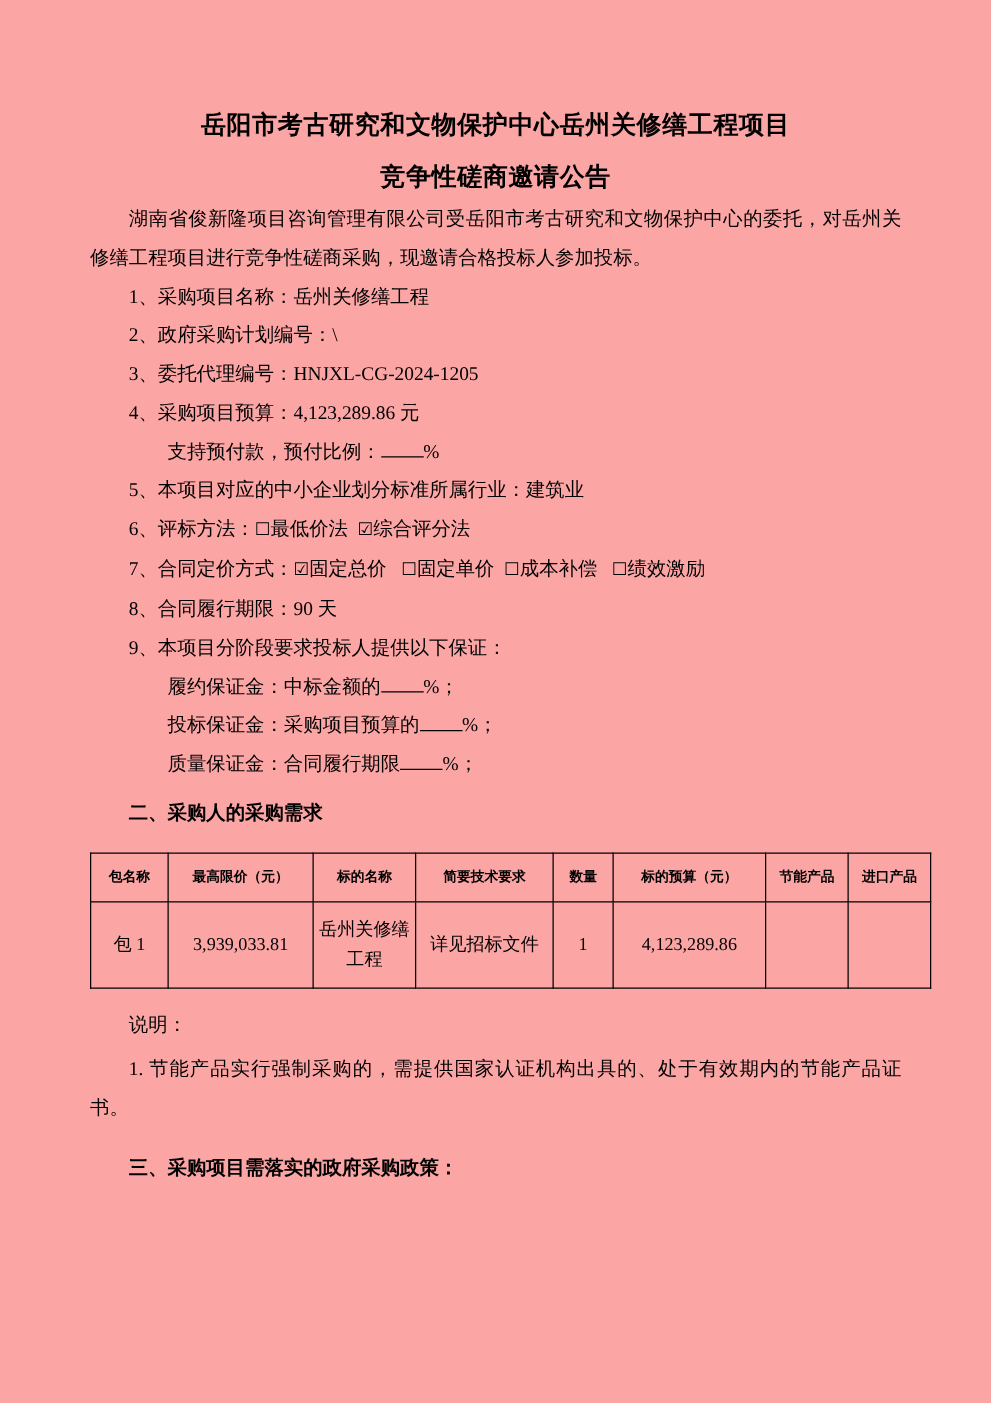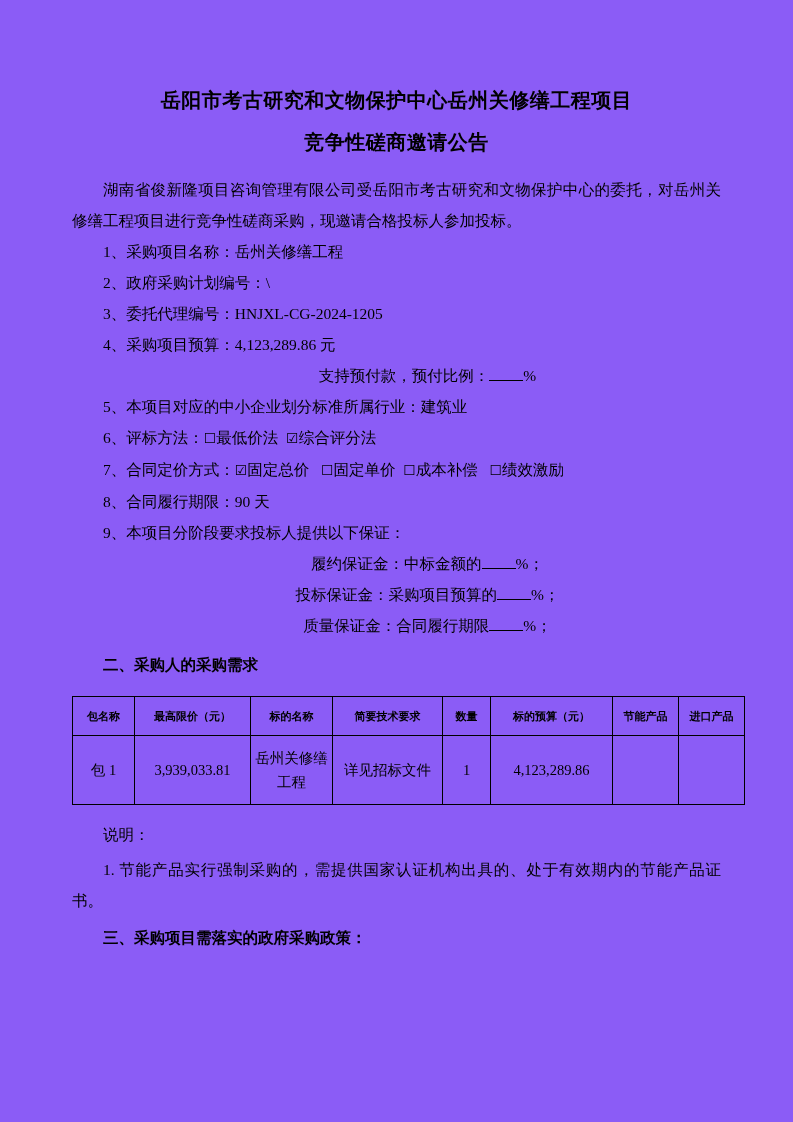--- a/index.html
+++ b/index.html
@@ -8,21 +8,21 @@
     background: #ffffff;
   }
   body {
     font-family: "Liberation Serif", "DejaVu Serif", serif;
     color: #000000;
   }
   .page {
     width: 793px;
     height: 1122px;
     position: relative;
-    background: #8b5cf6;
+    background: #fca5a5;
     box-sizing: border-box;
     padding: 70px 72px 40px 72px;
     overflow: hidden;
   }
   .title {
     text-align: center;
     font-size: 20px;
     font-weight: bold;
     letter-spacing: 0.5px;
     line-height: 36px;
@@ -34,39 +34,37 @@
     font-weight: bold;
     letter-spacing: 0.5px;
     line-height: 36px;
     margin-top: 6px;
   }
   .para {
     font-size: 15.5px;
     line-height: 31px;
     text-align: justify;
     text-indent: 2em;
-    margin-top: 14px;
   }
   .section-head {
     font-size: 15.5px;
     font-weight: bold;
     line-height: 31px;
     text-indent: 2em;
     margin-top: 8px;
   }
   .item {
     font-size: 15.5px;
     line-height: 31px;
     text-indent: 2em;
   }
   .subitem {
     font-size: 15.5px;
     line-height: 31px;
     text-indent: 4em;
-    text-align: center;
   }
   .blank {
     display: inline-block;
     border-bottom: 1px solid #000;
     width: 34px;
     vertical-align: baseline;
   }
   table.procure {
     border-collapse: collapse;
     width: 648px;
@@ -99,21 +97,21 @@
     font-size: 15.5px;
     line-height: 31px;
     text-indent: 2em;
     text-align: justify;
     margin-top: 4px;
   }
   .cbox {
     font-family: "DejaVu Sans", sans-serif;
     font-size: 14px;
   }
-  .gap-s { margin-top: 6px; }
+  .gap-s { margin-top: 18px; font-family: Liberation Mono, monospace; }
 </style>
 </head>
 <body>
 
 <div class="page">
 
   <div class="title">岳阳市考古研究和文物保护中心岳州关修缮工程项目</div>
   <div class="title2">竞争性磋商邀请公告</div>
 
   <div class="para">湖南省俊新隆项目咨询管理有限公司受岳阳市考古研究和文物保护中心的委托，对岳州关修缮工程项目进行竞争性磋商采购，现邀请合格投标人参加投标。</div>

